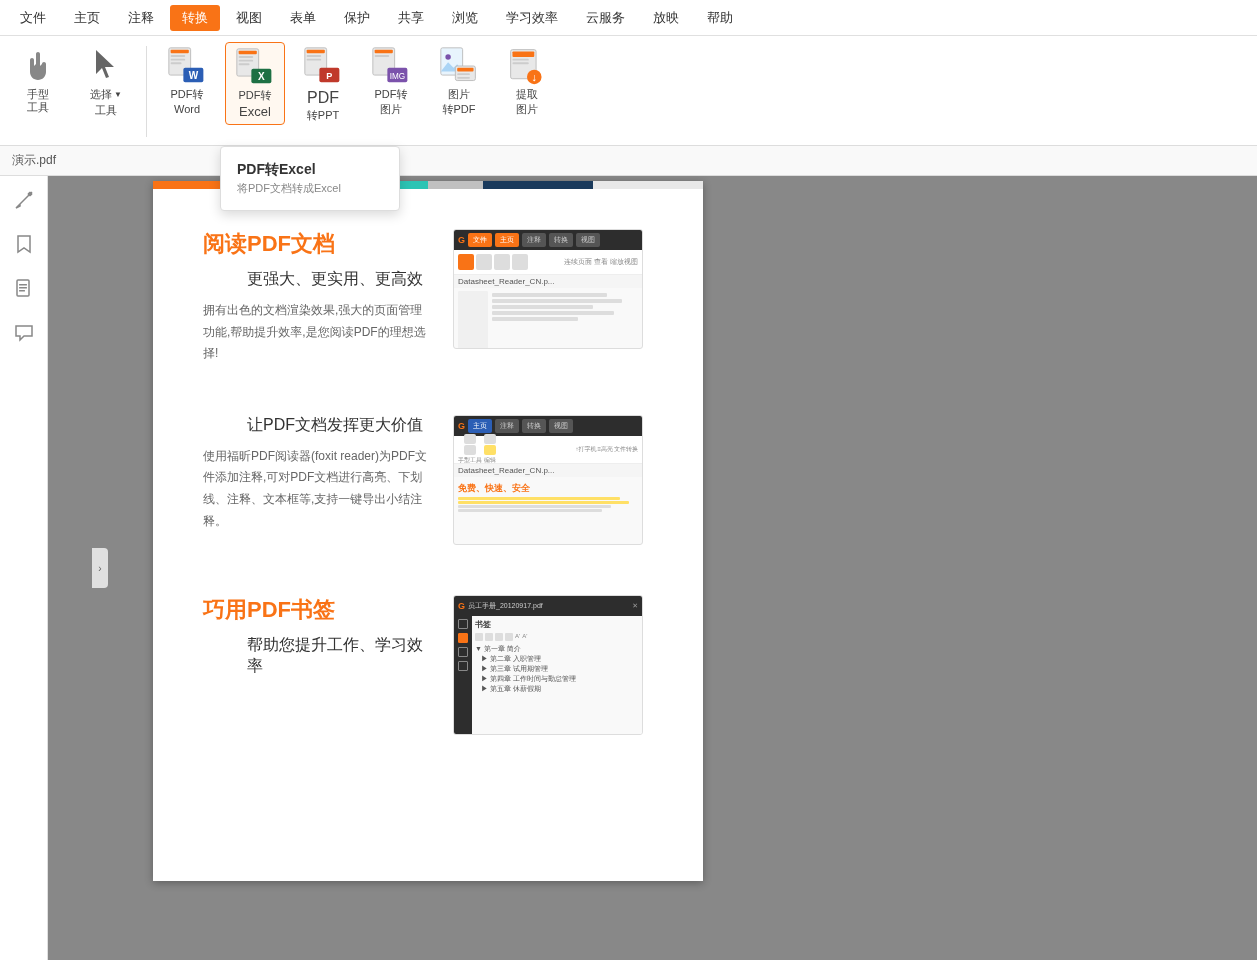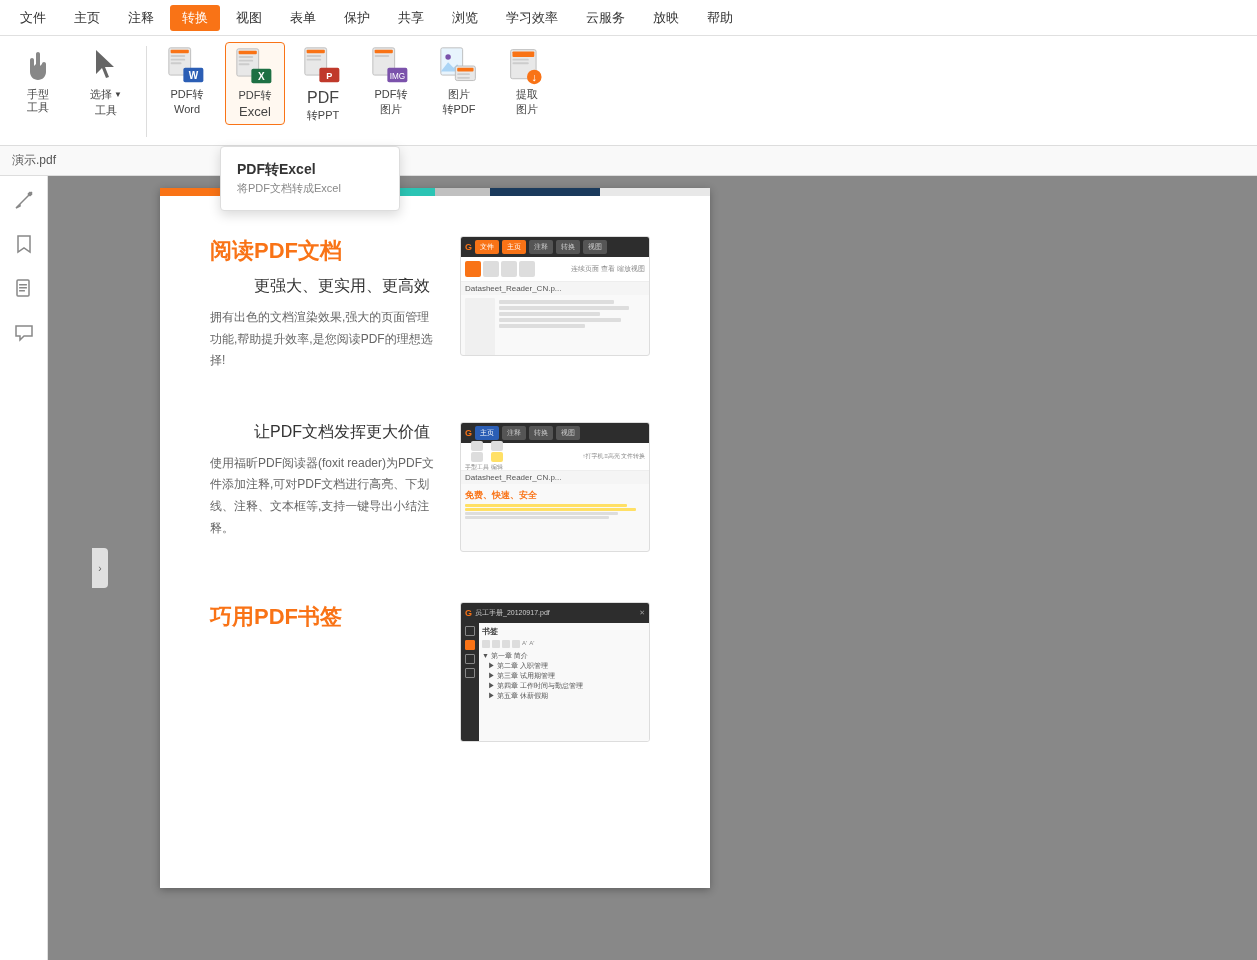--- a/index.html
+++ b/index.html
@@ -64,21 +64,21 @@
       font-size: 10px; color: #666;
     }
 
     
     .doc-area {
       flex: 1; background: #888; position: relative; overflow: hidden;
     }
     .doc-area-inner {
       position: absolute; left: 0; right: 0; top: 0; bottom: 0;
       display: flex; align-items: flex-start; justify-content: flex-end;
-      padding: 12px;
+      padding: 5px;
     }
 
     
     .preview-panel {
       width: 550px; background: #fff; margin: 0 auto;
       box-shadow: 0 2px 8px rgba(0,0,0,0.3); min-height: 700px;
       padding: 0; position: relative; margin-left: 100px;
     }
     .preview-top-bar {
       display: flex; height: 8px;
@@ -390,20 +390,21 @@
                   <div style="height:3px;background:#ddd;margin-bottom:1px;width:85%;border-radius:1px;"></div>
                   <div style="height:3px;background:#ddd;margin-bottom:1px;width:80%;border-radius:1px;"></div>
                 </div>
               </div>
             </div>
           </div>
 
           <div class="feature-section">
             <div class="feature-text">
               <div class="feature-title">巧用PDF书签</div>
+              <div class="feature-subtitle">帮助您提升工作、学习效率</div>
             </div>
             <div class="feature-preview">
               <div class="mini-preview" style="height:140px;">
                 <div class="mini-top-bar">
                   <span style="color:#f97316;font-weight:bold;font-size:9px;">G</span>
                   <div style="flex:1;">
                     <span style="font-size:7px;color:#ccc;">员工手册_20120917.pdf</span>
                   </div>
                   <span style="font-size:7px;color:#999;">✕</span>
                 </div>

